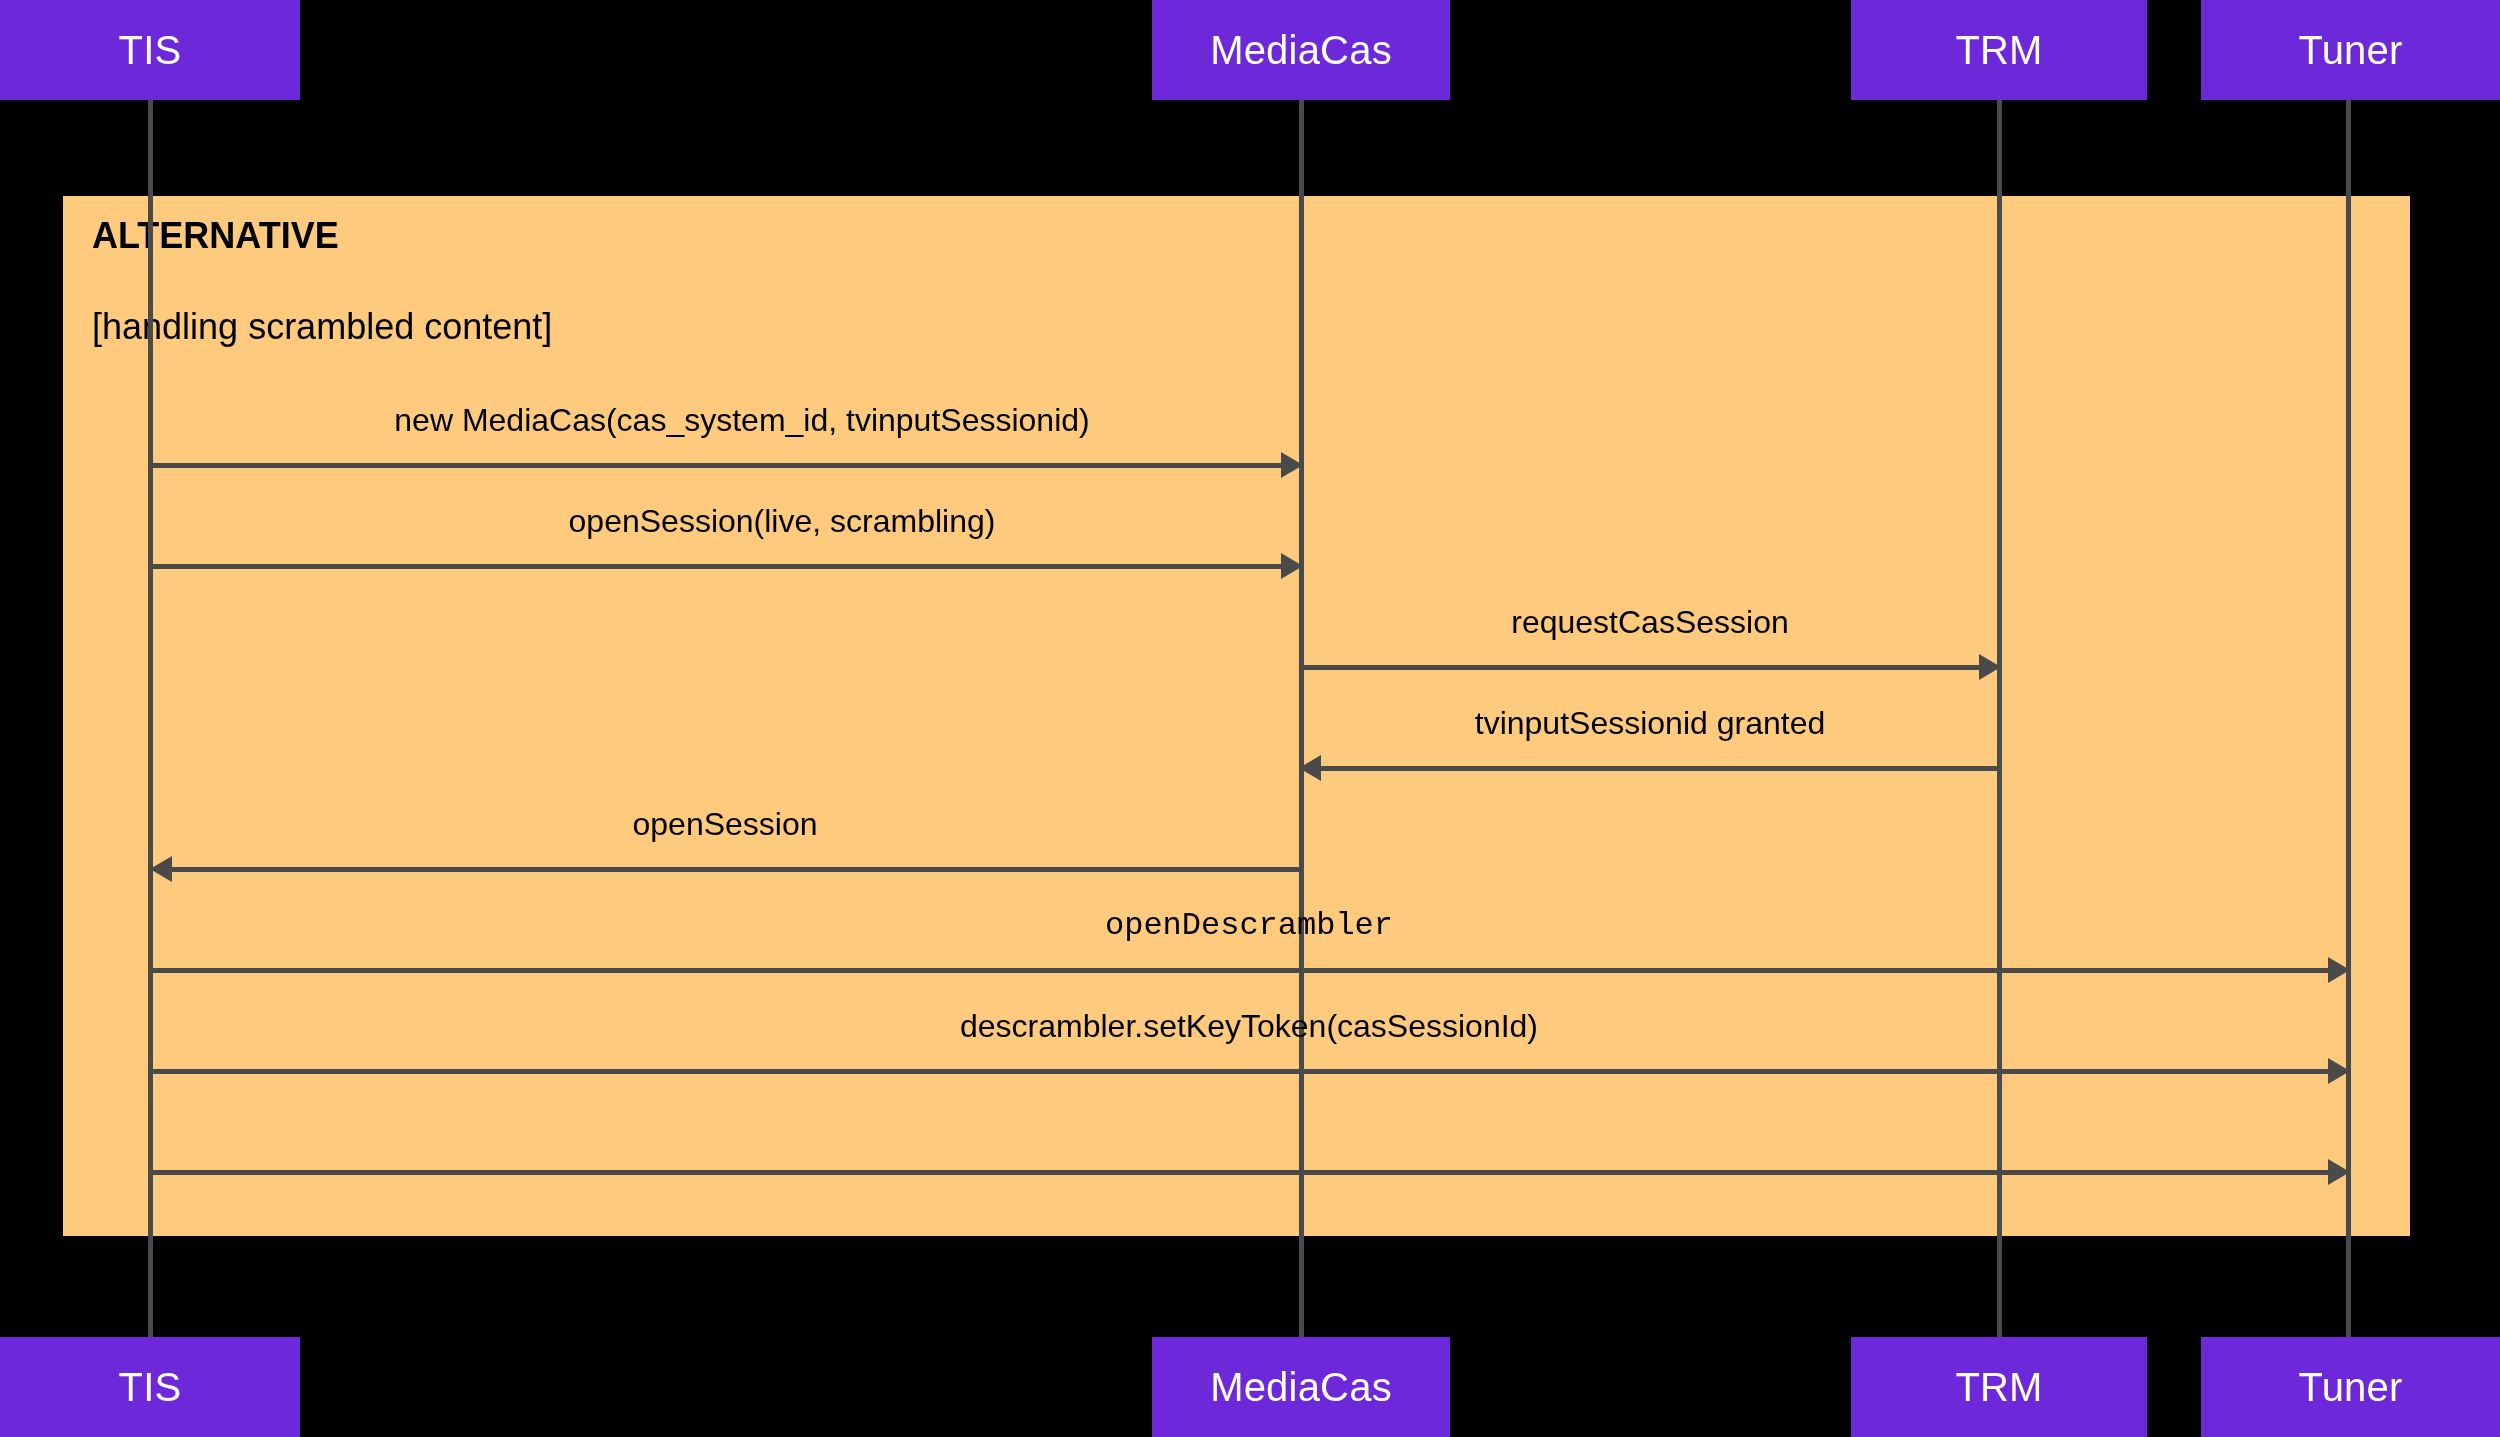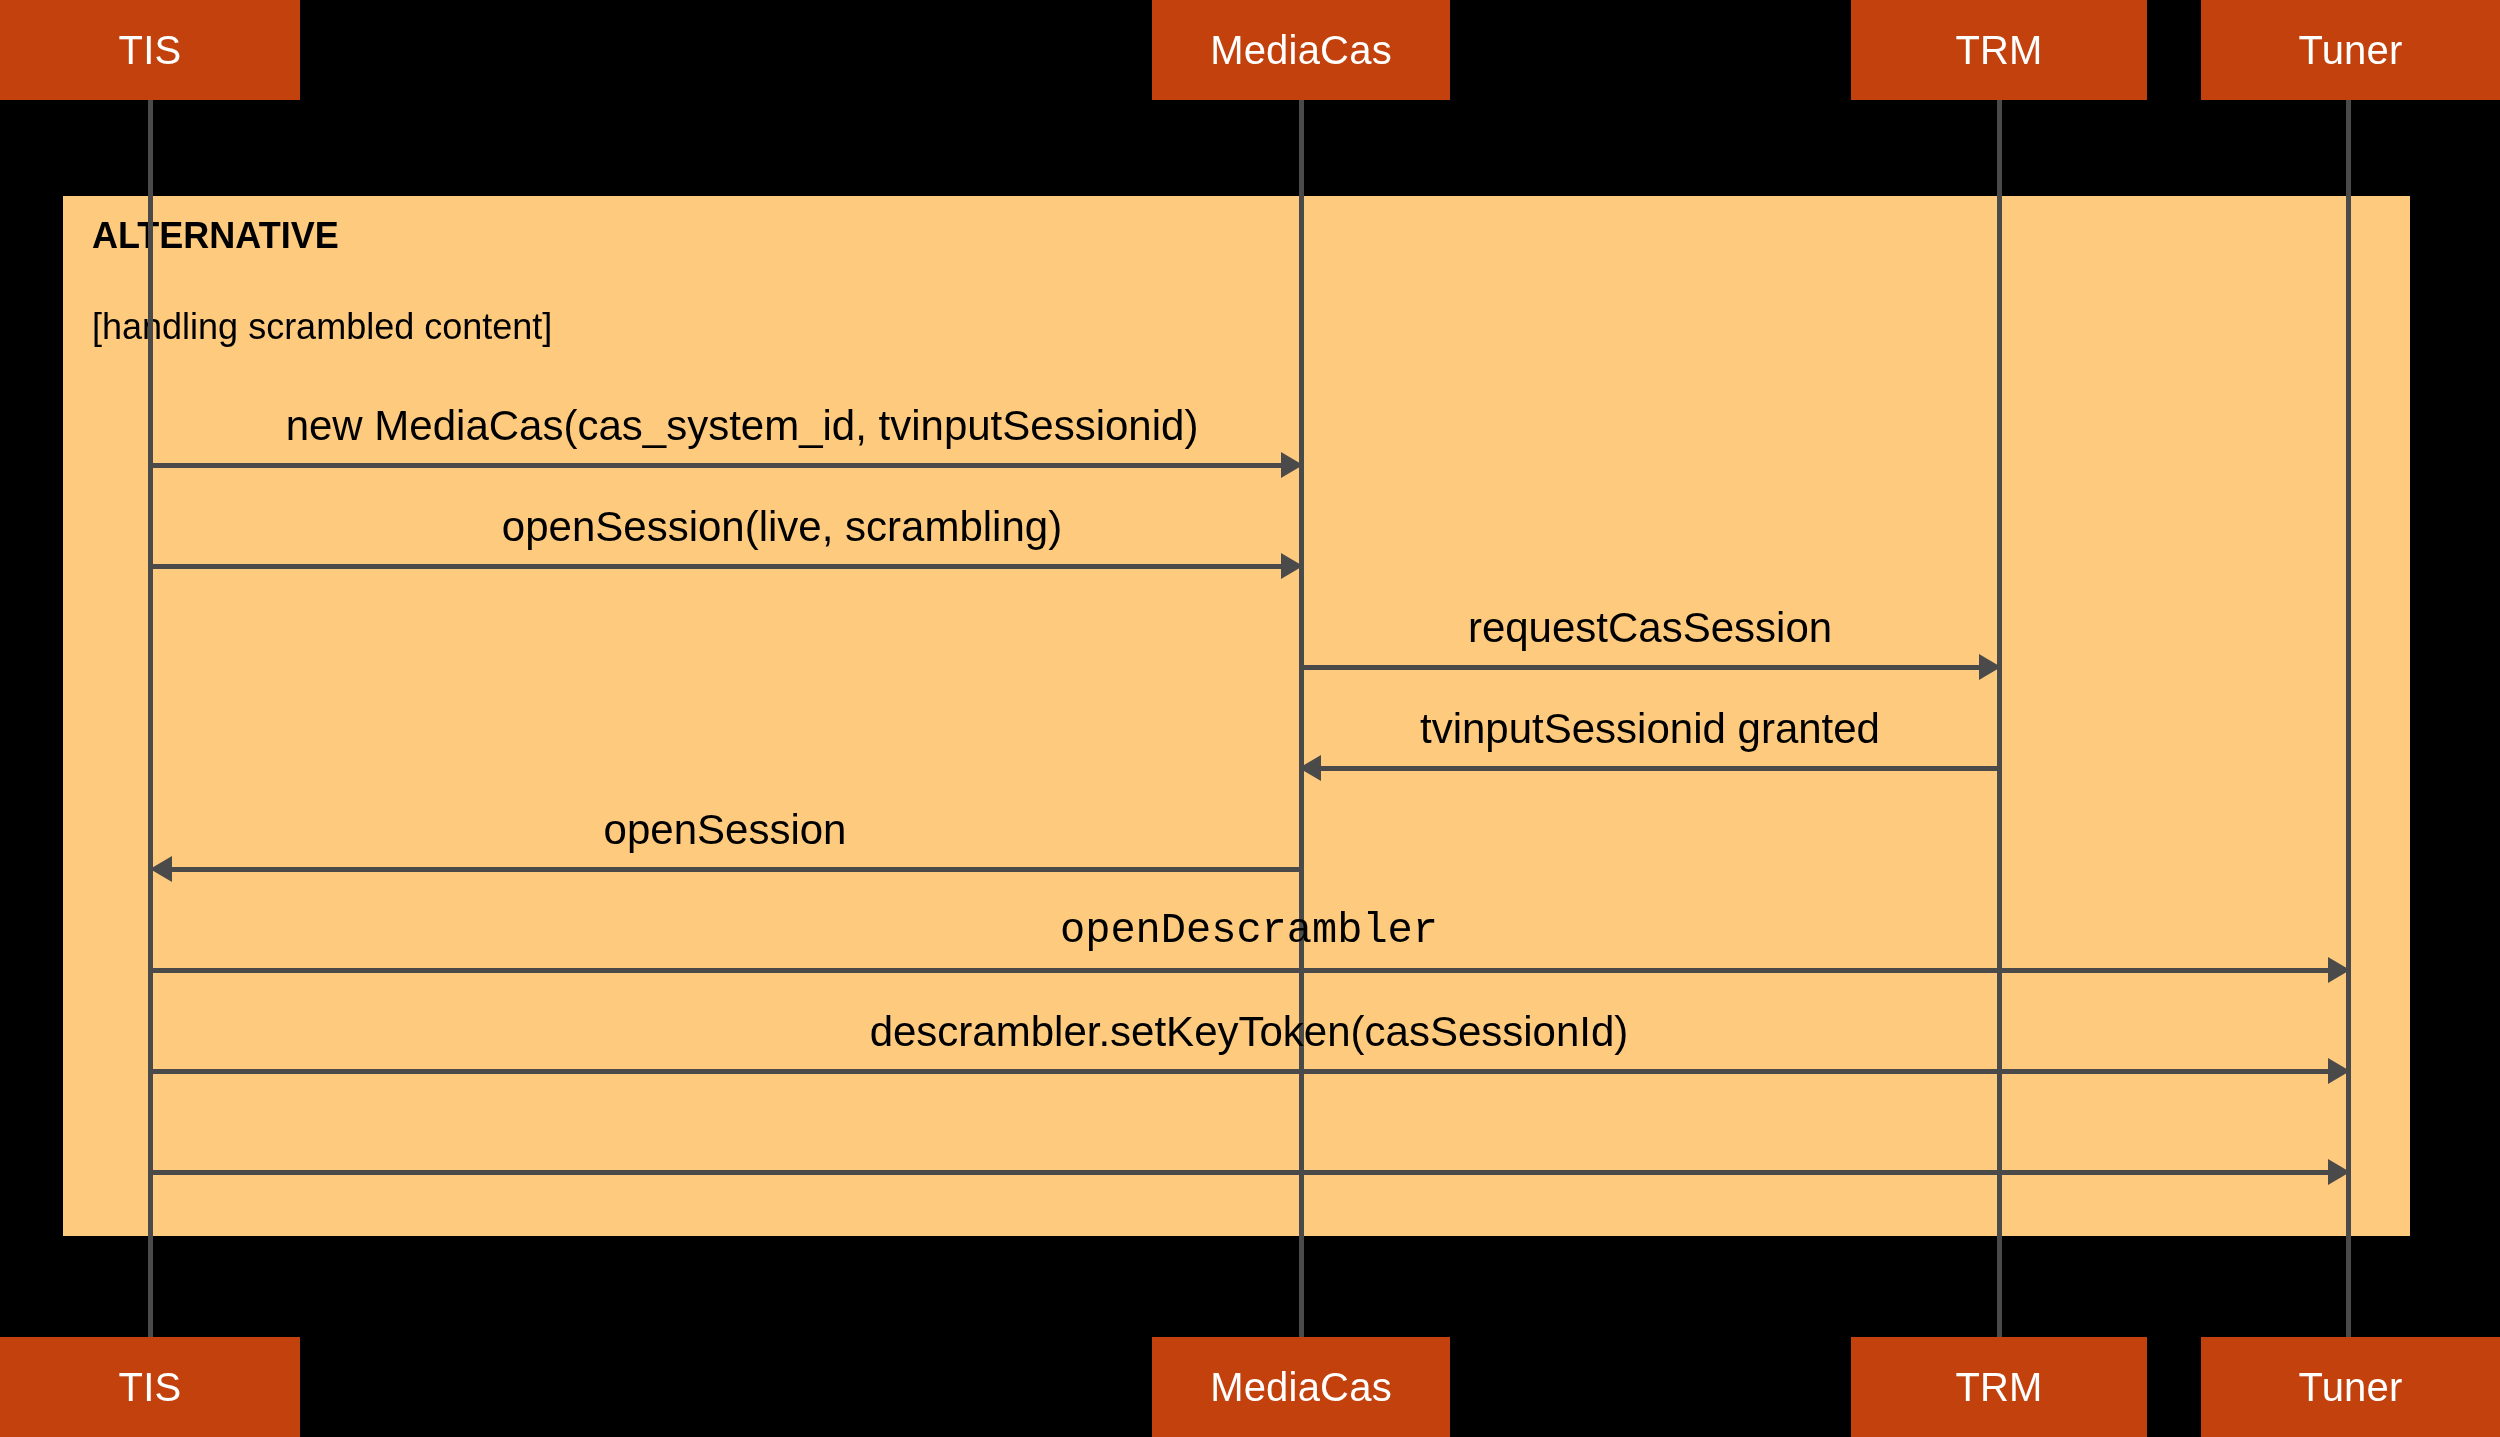--- a/index.html
+++ b/index.html
@@ -12,21 +12,21 @@
     width: 2500px;
     height: 1437px;
     background: #000000;
     overflow: hidden;
     font-family: "Liberation Sans", sans-serif;
   }
 
   
   .participant-box {
     position: absolute;
-    background: #c2410c;
+    background: #6d28d9;
     color: #ffffff;
     display: flex;
     align-items: center;
     justify-content: center;
     font-size: 40px;
     font-weight: 400;
     letter-spacing: 0.2px;
     box-sizing: border-box;
     white-space: nowrap;
   }
@@ -82,21 +82,21 @@
     border-bottom: 13px solid transparent;
   }
   .arrow-head.right {
     border-left: 22px solid #4a4a4a;
   }
   .arrow-head.left {
     border-right: 22px solid #4a4a4a;
   }
   .msg-label {
     position: absolute;
-    font-size: 42px;
+    font-size: 32px;
     color: #000000;
     white-space: nowrap;
     transform: translateX(-50%);
     text-align: left;
   }
 </style>
 </head>
 <body>
 
 <div id="canvas">

